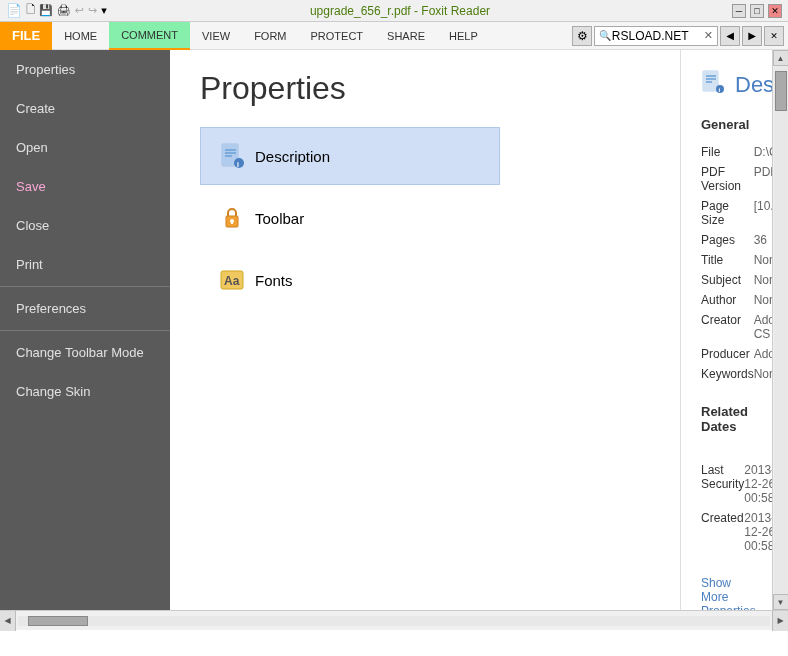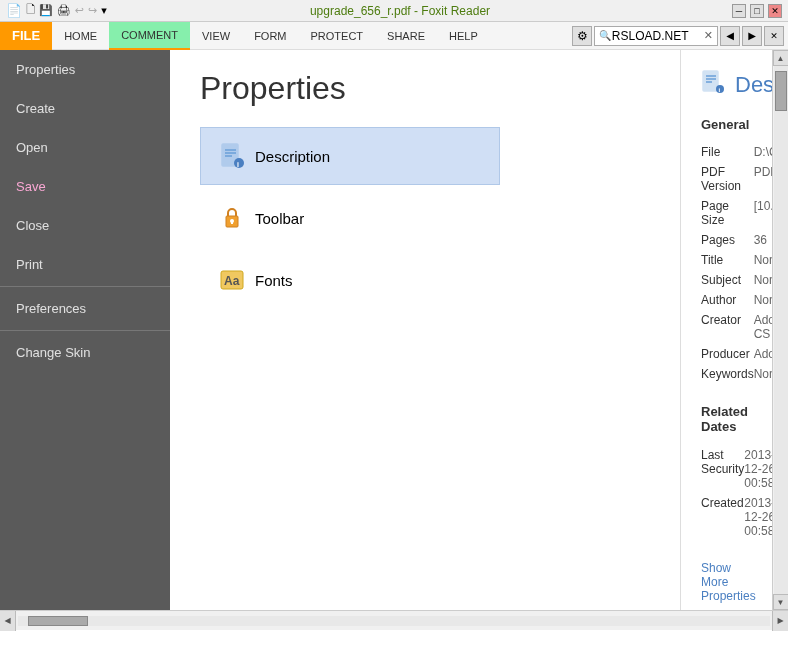--- a/index.html
+++ b/index.html
@@ -171,21 +171,21 @@
       margin-bottom: 10px;
     }
     .prop-table { width: 100%; border-collapse: collapse; margin-bottom: 20px; }
     .prop-table tr td { padding: 3px 0; font-size: 12px; vertical-align: top; }
     .prop-table tr td:first-child { color: #333; width: 90px; }
     .prop-table tr td:last-child { color: #666; }
     .related-title {
       font-size: 13px;
       font-weight: bold;
       color: #333;
-      margin-bottom: 11px;
+      margin-bottom: 26px;
       margin-top: 10px;
     }
     .show-more {
       color: #4a7fc1;
       cursor: pointer;
       font-size: 12px;
       text-decoration: none;
       margin-top: 10px;
       display: block;
     }
@@ -279,20 +279,21 @@
   <div class="sidebar">
     <div class="sidebar-item">Properties</div>
     <div class="sidebar-item">Create</div>
     <div class="sidebar-item">Open</div>
     <div class="sidebar-item disabled">Save</div>
     <div class="sidebar-item">Close</div>
     <div class="sidebar-item">Print</div>
     <div class="sidebar-sep"></div>
     <div class="sidebar-item">Preferences</div>
     <div class="sidebar-sep"></div>
+    <div class="sidebar-item">Change Toolbar Mode</div>
     <div class="sidebar-item">Change Skin</div>
   </div>
 
   <div class="content-area">
 
     <div class="props-panel">
       <div class="props-title">Properties</div>
 
       <div class="prop-nav-item active">
         <div class="prop-icon">

